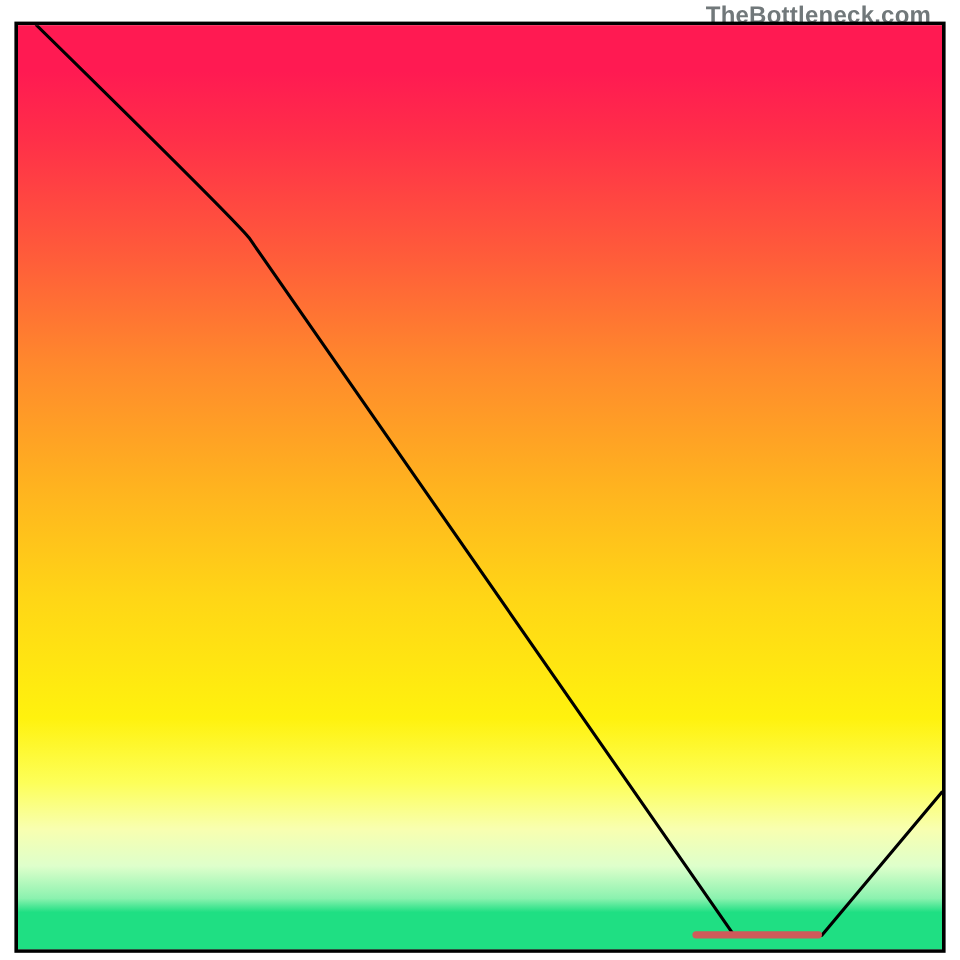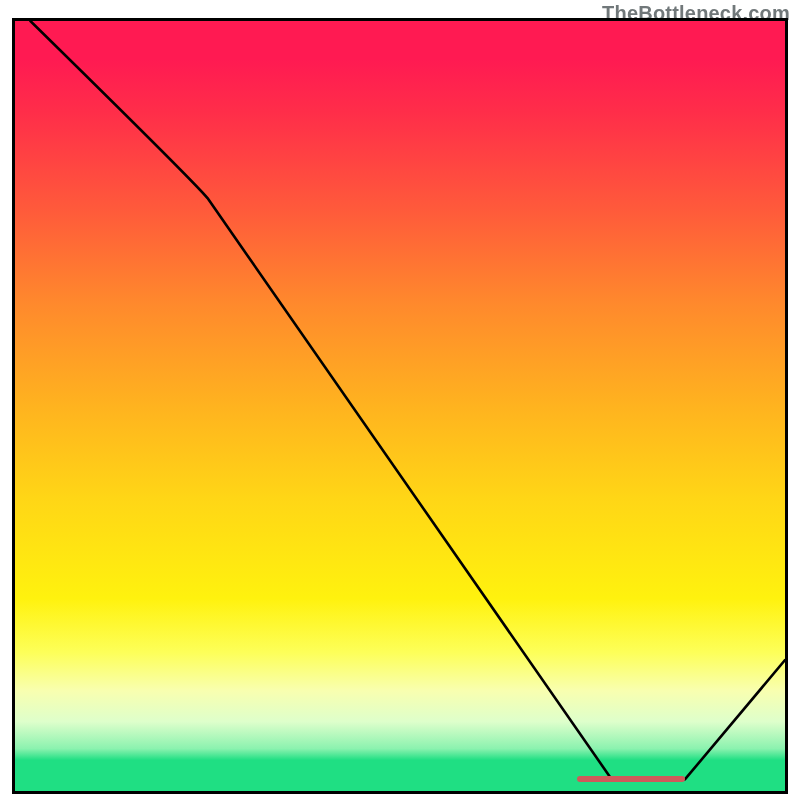--- a/index.html
+++ b/index.html
@@ -5,21 +5,21 @@
   * { margin: 0; padding: 0; box-sizing: border-box; }
   html, body { width: 800px; height: 800px; overflow: hidden; background: #fff; }
   .canvas {
     position: relative;
     width: 800px;
     height: 800px;
   }
   .watermark {
     position: absolute;
     top: 2px;
-    right: 10px;
+    right: 24px;
     font-family: Arial, Helvetica, sans-serif;
     font-size: 20px;
     font-weight: 600;
     color: #71787a;
     letter-spacing: 0.2px;
   }
   .plot-outer {
     position: absolute;
     left: 12px;
     top: 18px;

